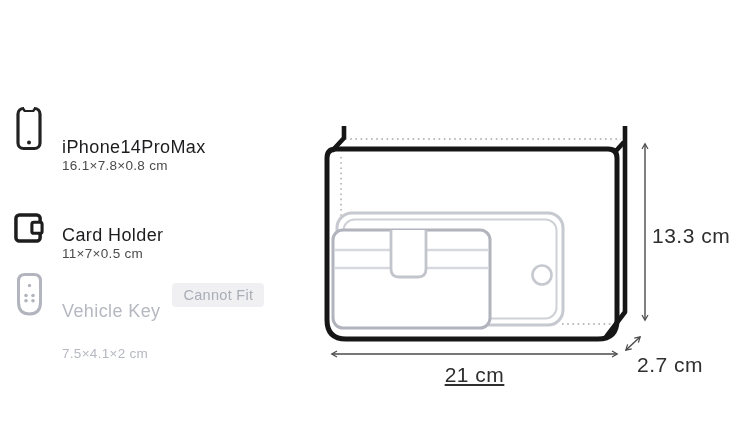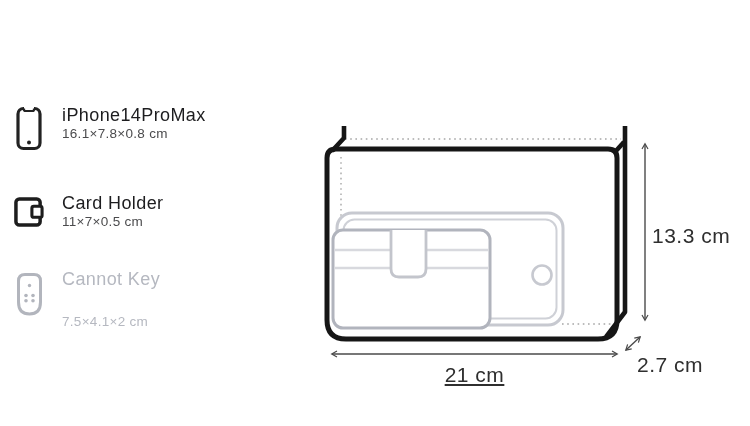--- a/index.html
+++ b/index.html
@@ -15,20 +15,21 @@
 
   
   .item { position: absolute; left: 14px; display: flex; align-items: flex-start; }
   .item .icon { width: 30px; display: flex; justify-content: center; flex: 0 0 30px; }
   .item .txt { margin-left: 18px; }
   .item .title {
     font-size: 18px;
     color: #1d1d1f;
     letter-spacing: 0.4px;
     line-height: 22px;
+    margin-top: 32px;
   }
   .item .dims {
     font-size: 13.5px;
     color: #4b4b4d;
     letter-spacing: 0.3px;
   }
   .item-1 { top: 104px; }
   .item-2 { top: 192px; align-items: center; }
   .item-3 { top: 268px; }
   .item-1 .icon { margin-top: 2px; }
@@ -102,21 +103,22 @@
         <path d="M9,2.5 L18,2.5 Q24.5,2.5 24.5,9 L24.5,30 Q24.5,42 13.5,42 Q2.5,42 2.5,30 L2.5,9 Q2.5,2.5 9,2.5 Z" fill="none" stroke="#b2b5bd" stroke-width="3"></path>
         <circle cx="13.5" cy="13.5" r="1.7" fill="#b2b5bd"></circle>
         <circle cx="10" cy="23.5" r="1.8" fill="#b2b5bd"></circle>
         <circle cx="17" cy="23.5" r="1.8" fill="#b2b5bd"></circle>
         <circle cx="10" cy="28.8" r="1.8" fill="#b2b5bd"></circle>
         <circle cx="17" cy="28.8" r="1.8" fill="#b2b5bd"></circle>
       </svg>
     </span>
     <div class="txt">
       <div class="title-row">
-        <span class="title">Cannot Key</span>
+        <span class="title">Vehicle Key</span>
+        <span class="badge">Cannot Fit</span>
       </div>
       <div class="dims">7.5×4.1×2 cm</div>
     </div>
   </div>
 
   <div class="diagram">
     <svg width="450" height="316" viewBox="0 0 450 316">
       <defs>
         <marker id="ah" markerWidth="9" markerHeight="9" refX="6.5" refY="4" orient="auto-start-reverse" markerUnits="userSpaceOnUse" viewBox="0 0 9 9">
           <path d="M1.5,1 L6.8,4 L1.5,7" fill="none" stroke="#4a4a4a" stroke-width="1.2"></path>

